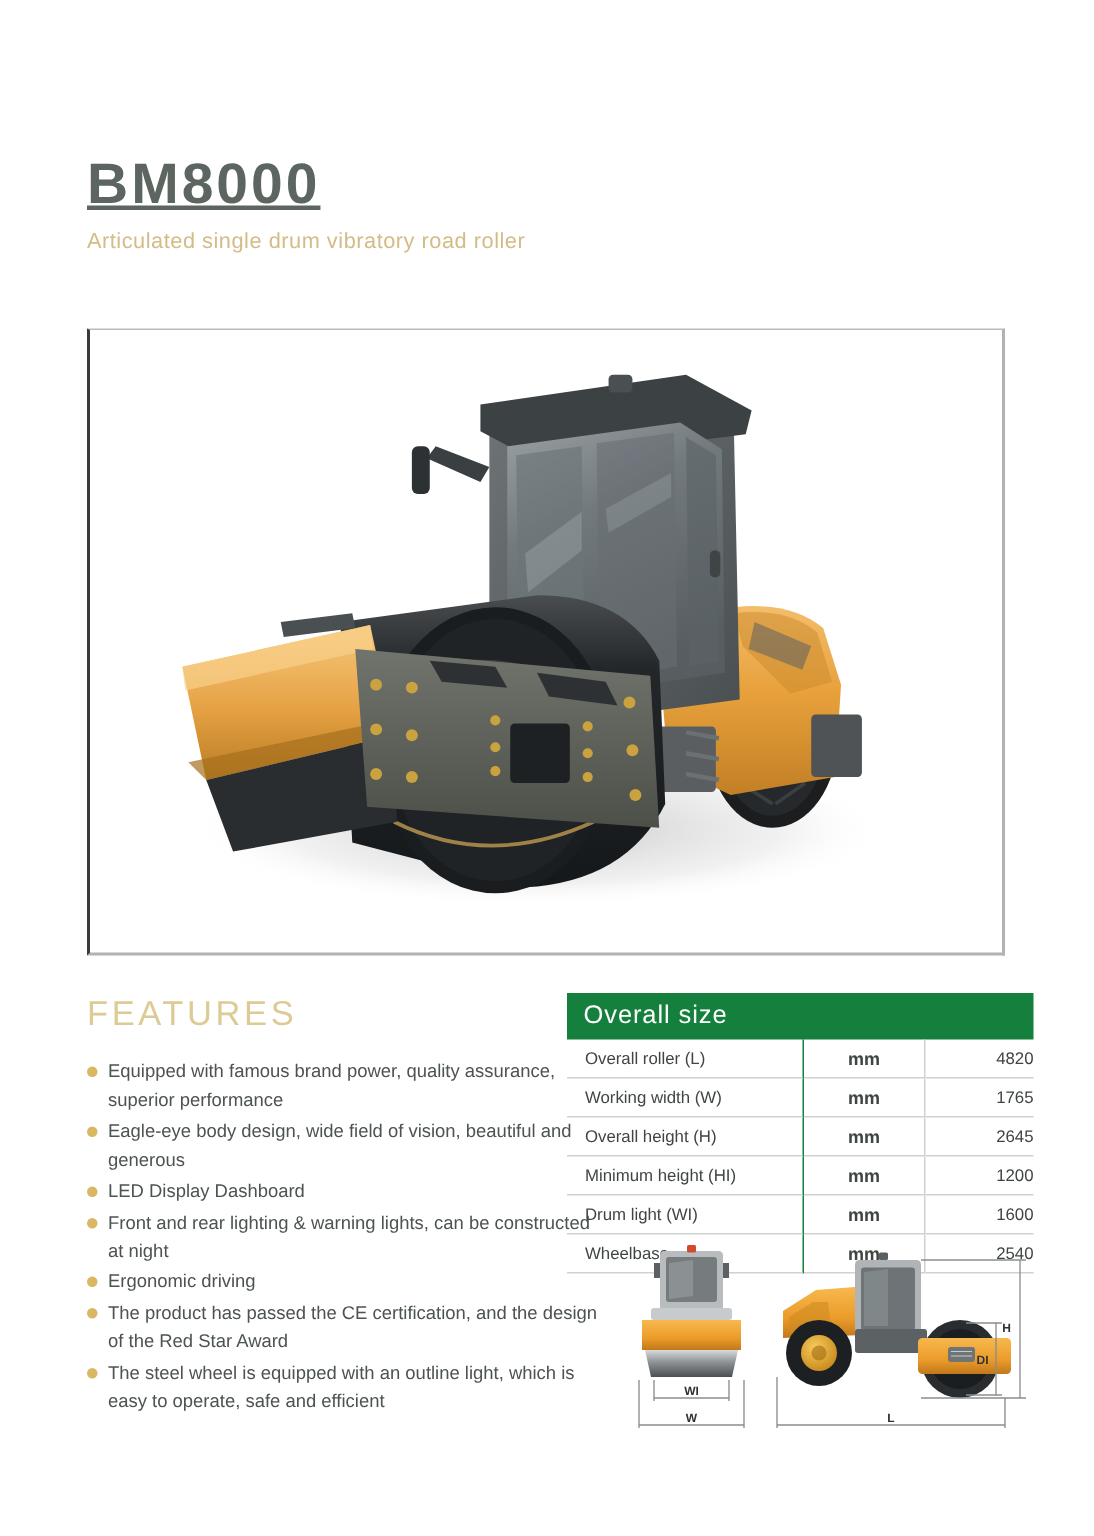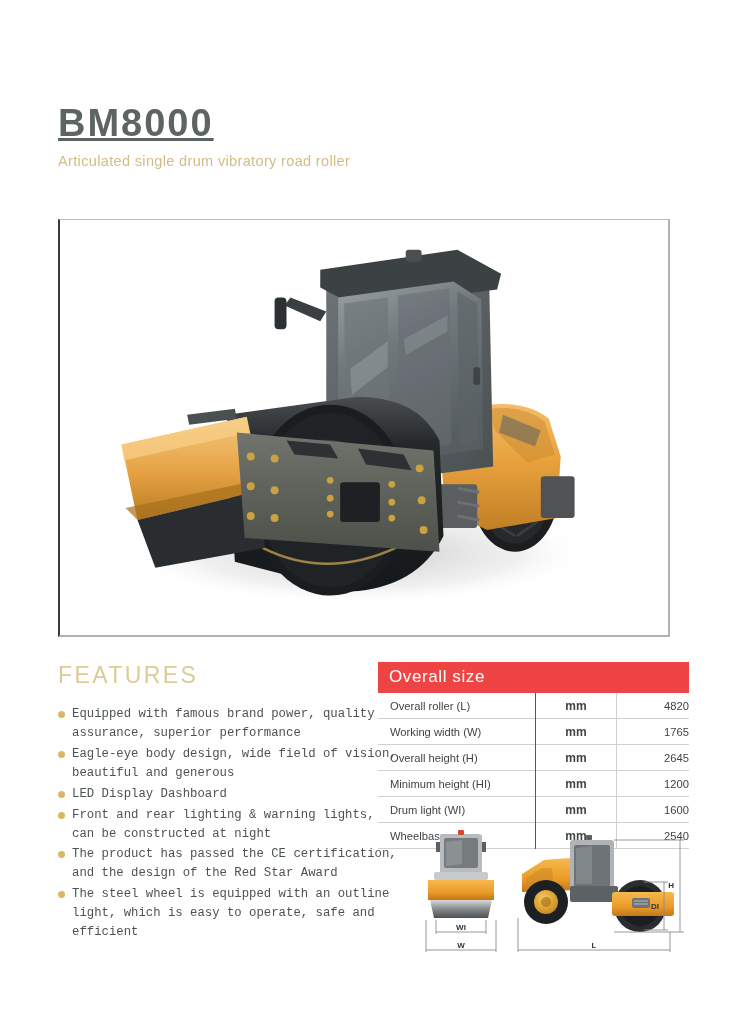--- a/index.html
+++ b/index.html
@@ -69,21 +69,20 @@
     font-size: 23px;
     letter-spacing: 2.4px;
     color: #ddcb96;
     margin: 0 0 16px 0;
     font-weight: normal;
   }
   .feature-item {
     display: flex;
     align-items: flex-start;
     margin-bottom: 2px;
-    font-family: Liberation Mono, monospace;
   }
   .feature-bullet {
     width: 7px;
     height: 7px;
     border-radius: 50%;
     background: #d9b763;
     flex: 0 0 auto;
     margin-top: 6px;
     margin-right: 7px;
   }
@@ -94,21 +93,21 @@
   }
 
   
   #spec-table-wrap {
     position: absolute;
     left: 378px;
     top: 662px;
     width: 311px;
   }
   #spec-table-title {
-    background: #ef4444;
+    background: #15803d;
     color: #ffffff;
     font-size: 17px;
     letter-spacing: 0.6px;
     padding: 5px 0 6px 11px;
     height: 20px;
     line-height: 20px;
     box-sizing: content-box;
   }
   #spec-table {
     width: 100%;
@@ -293,20 +292,24 @@
   <div class="feature-item">
     <span class="feature-bullet"></span>
     <span class="feature-text">LED Display Dashboard</span>
   </div>
   <div class="feature-item">
     <span class="feature-bullet"></span>
     <span class="feature-text">Front and rear lighting &amp; warning lights, can be constructed at night</span>
   </div>
   <div class="feature-item">
     <span class="feature-bullet"></span>
+    <span class="feature-text">Ergonomic driving</span>
+  </div>
+  <div class="feature-item">
+    <span class="feature-bullet"></span>
     <span class="feature-text">The product has passed the CE certification, and the design of the Red Star Award</span>
   </div>
   <div class="feature-item">
     <span class="feature-bullet"></span>
     <span class="feature-text">The steel wheel is equipped with an outline light, which is easy to operate, safe and efficient</span>
   </div>
 </div>
 
 <div id="spec-table-wrap">
   <div id="spec-table-title">Overall size</div>

